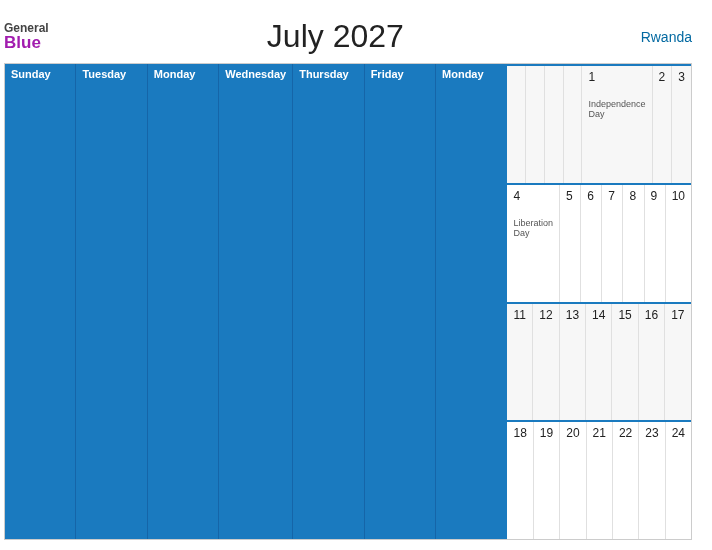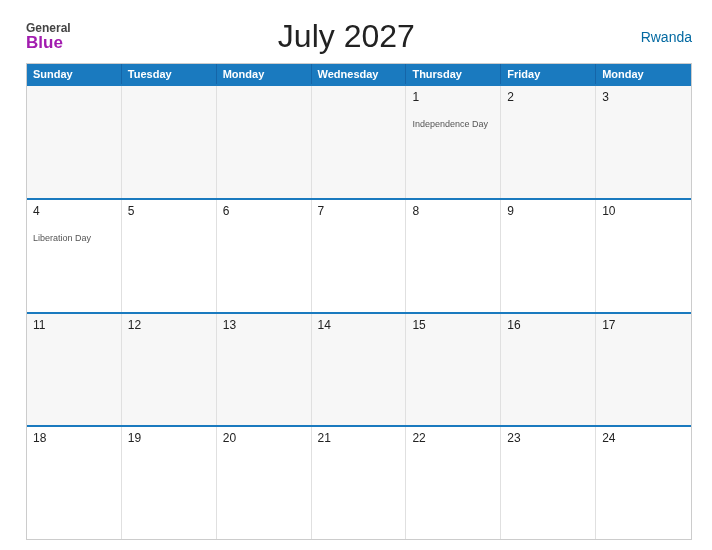--- a/index.html
+++ b/index.html
@@ -6,21 +6,21 @@
     body {
       width: 712px;
       height: 550px;
       background: #fff;
       font-family: Arial, sans-serif;
       overflow: hidden;
     }
     .page {
       width: 712px;
       height: 550px;
-      padding: 18px 20px 10px 26px;
+      padding: 18px 20px 10px 4px;
       display: flex;
       flex-direction: column;
     }
     
     .header {
       display: flex;
       align-items: center;
       justify-content: space-between;
       margin-bottom: 8px;
     }
@@ -40,21 +40,21 @@
     .country {
       font-size: 14px;
       color: #0369a1;
       text-align: right;
       min-width: 70px;
     }
     
     .calendar {
       flex: 1;
       display: flex;
-      flex-direction: column;
+      flex-direction: row;
       border: 1px solid #ccc;
     }
     .cal-header-row {
       display: grid;
       grid-template-columns: repeat(7, 1fr);
       background: #1a7abf;
     }
     .cal-header-cell {
       color: #fff;
       font-size: 11px;

